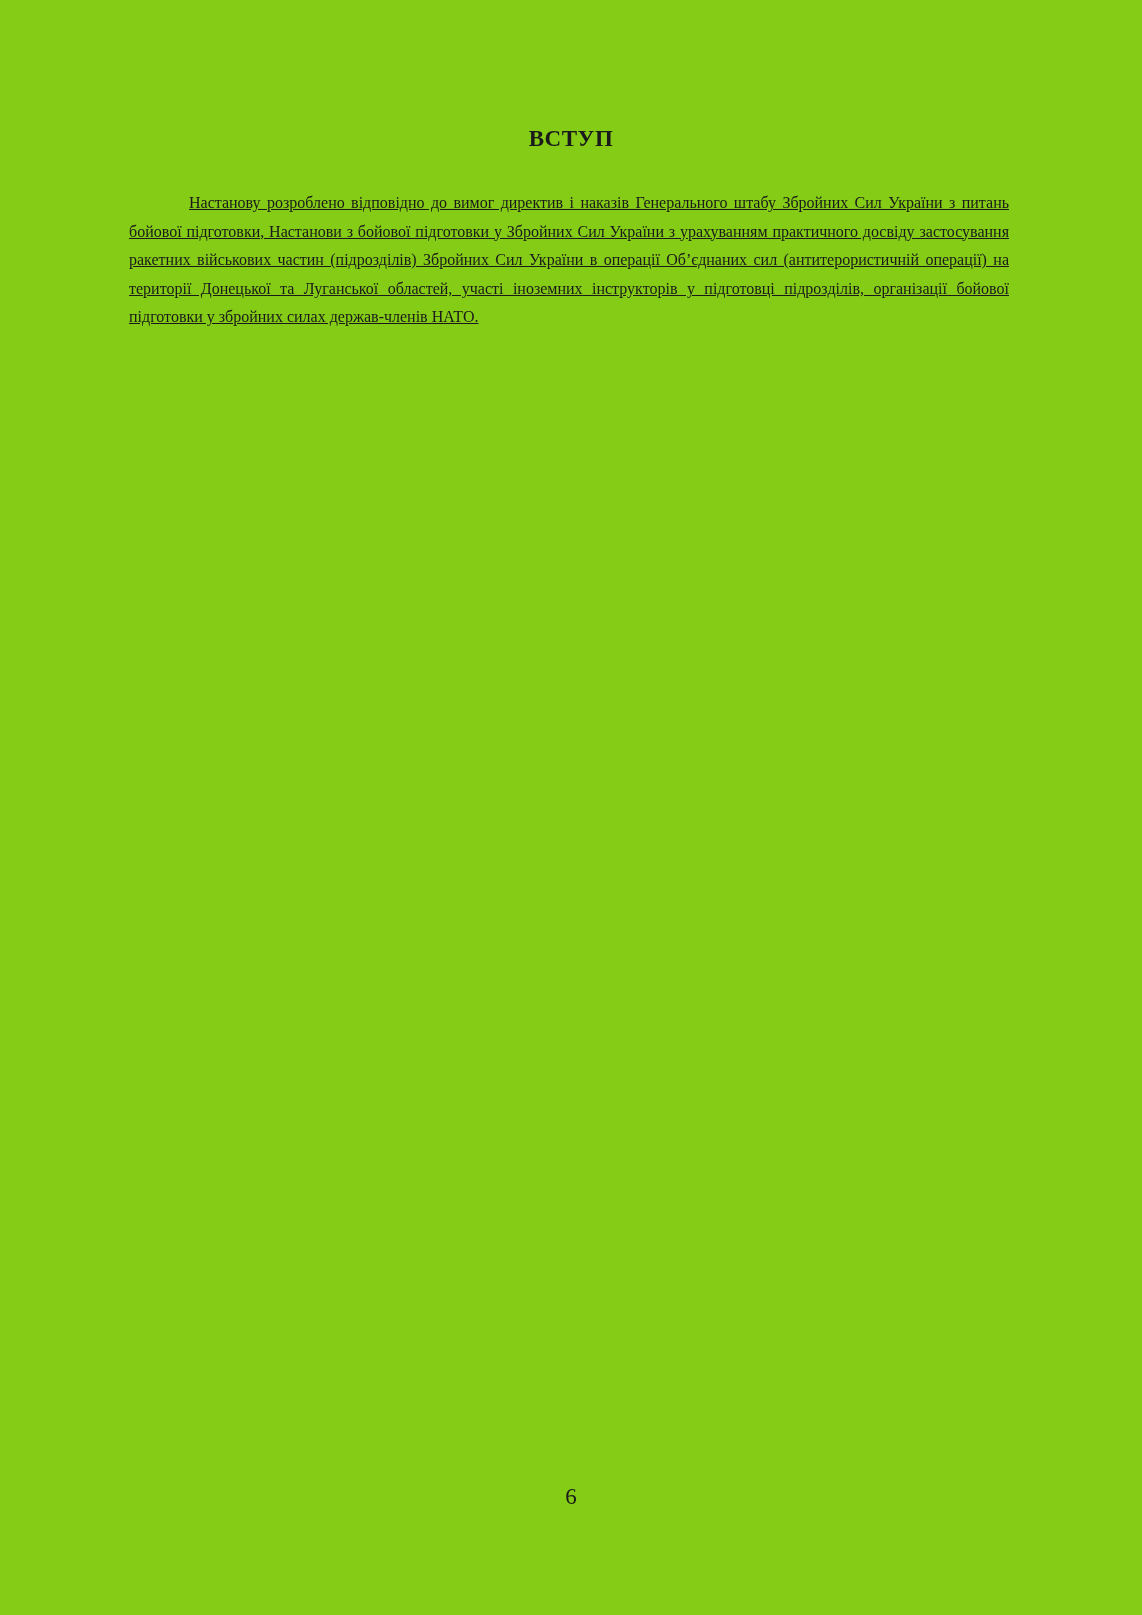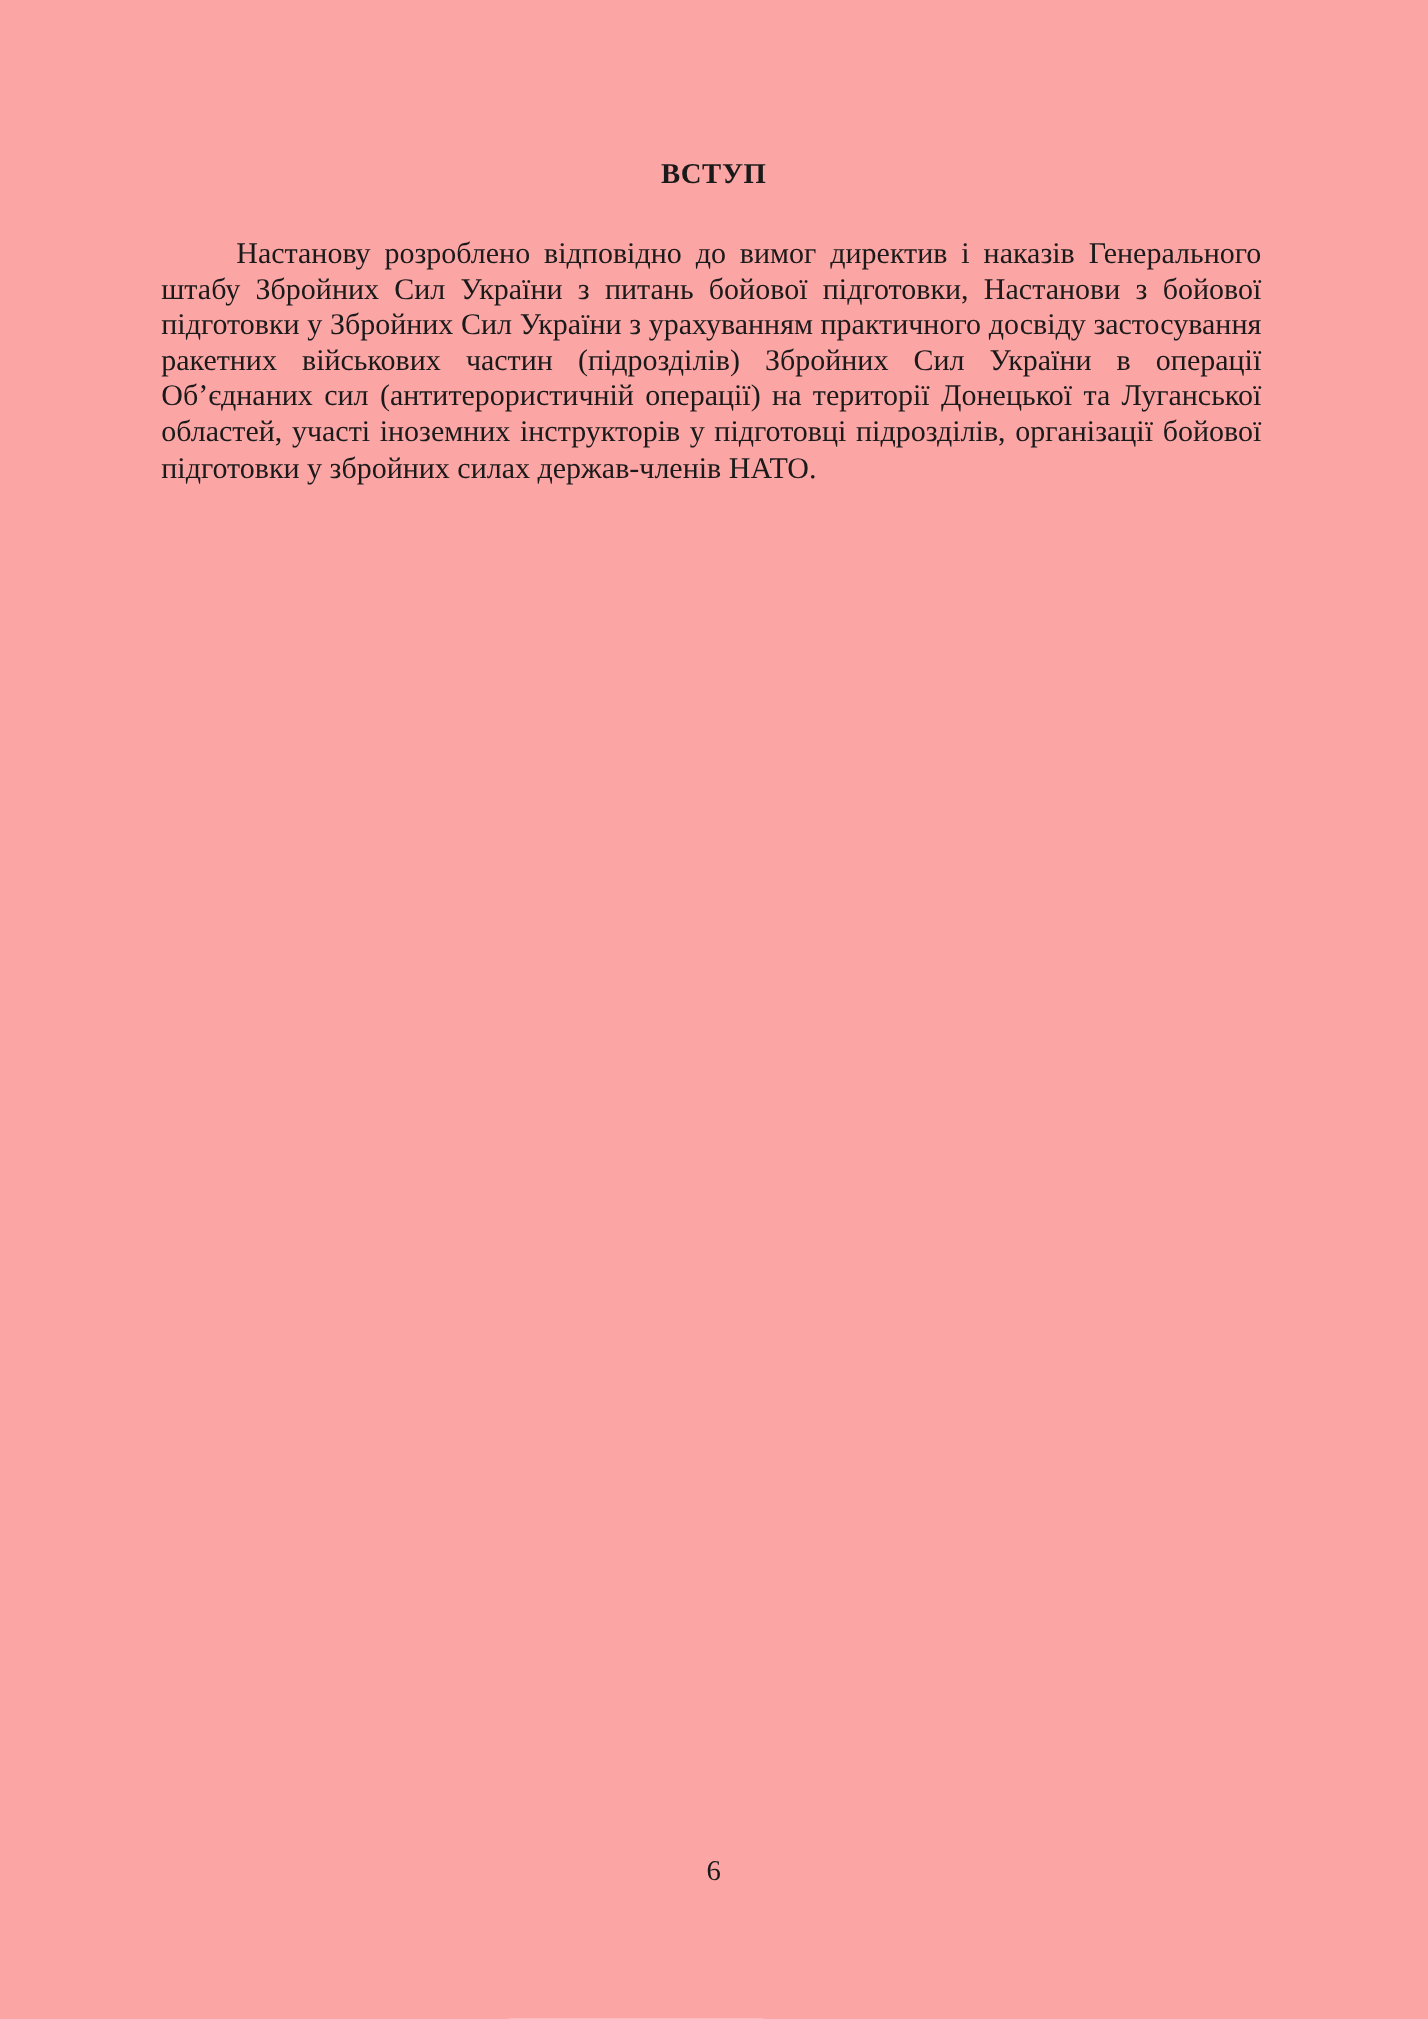--- a/index.html
+++ b/index.html
@@ -13,46 +13,47 @@
       position: relative;
       overflow: hidden;
       font-family: "Liberation Serif", "DejaVu Serif", serif;
       color: #1a1a1a;
     }
     .page {
       position: absolute;
       left: 0; top: 0;
       width: 1142px;
       height: 1615px;
-      background: #fca5a5;
+      background: #84cc16;
     }
     .heading {
       position: absolute;
       top: 126px;
       left: 0;
       width: 1142px;
       text-align: center;
       font-weight: bold;
       font-size: 23px;
       letter-spacing: 0.5px;
       margin: 0;
     }
     .body-text {
       position: absolute;
       left: 129px;
       top: 189px;
       width: 880px;
     }
     .para {
       margin: 0;
-      font-size: 24px;
+      font-size: 16px;
       line-height: 28.6px;
       text-align: justify;
       text-indent: 60px;
       text-align-last: left;
+      text-decoration: underline;
     }
     .page-number {
       position: absolute;
       top: 1484px;
       left: 0;
       width: 1142px;
       text-align: center;
       font-size: 23px;
     }
   </style>

